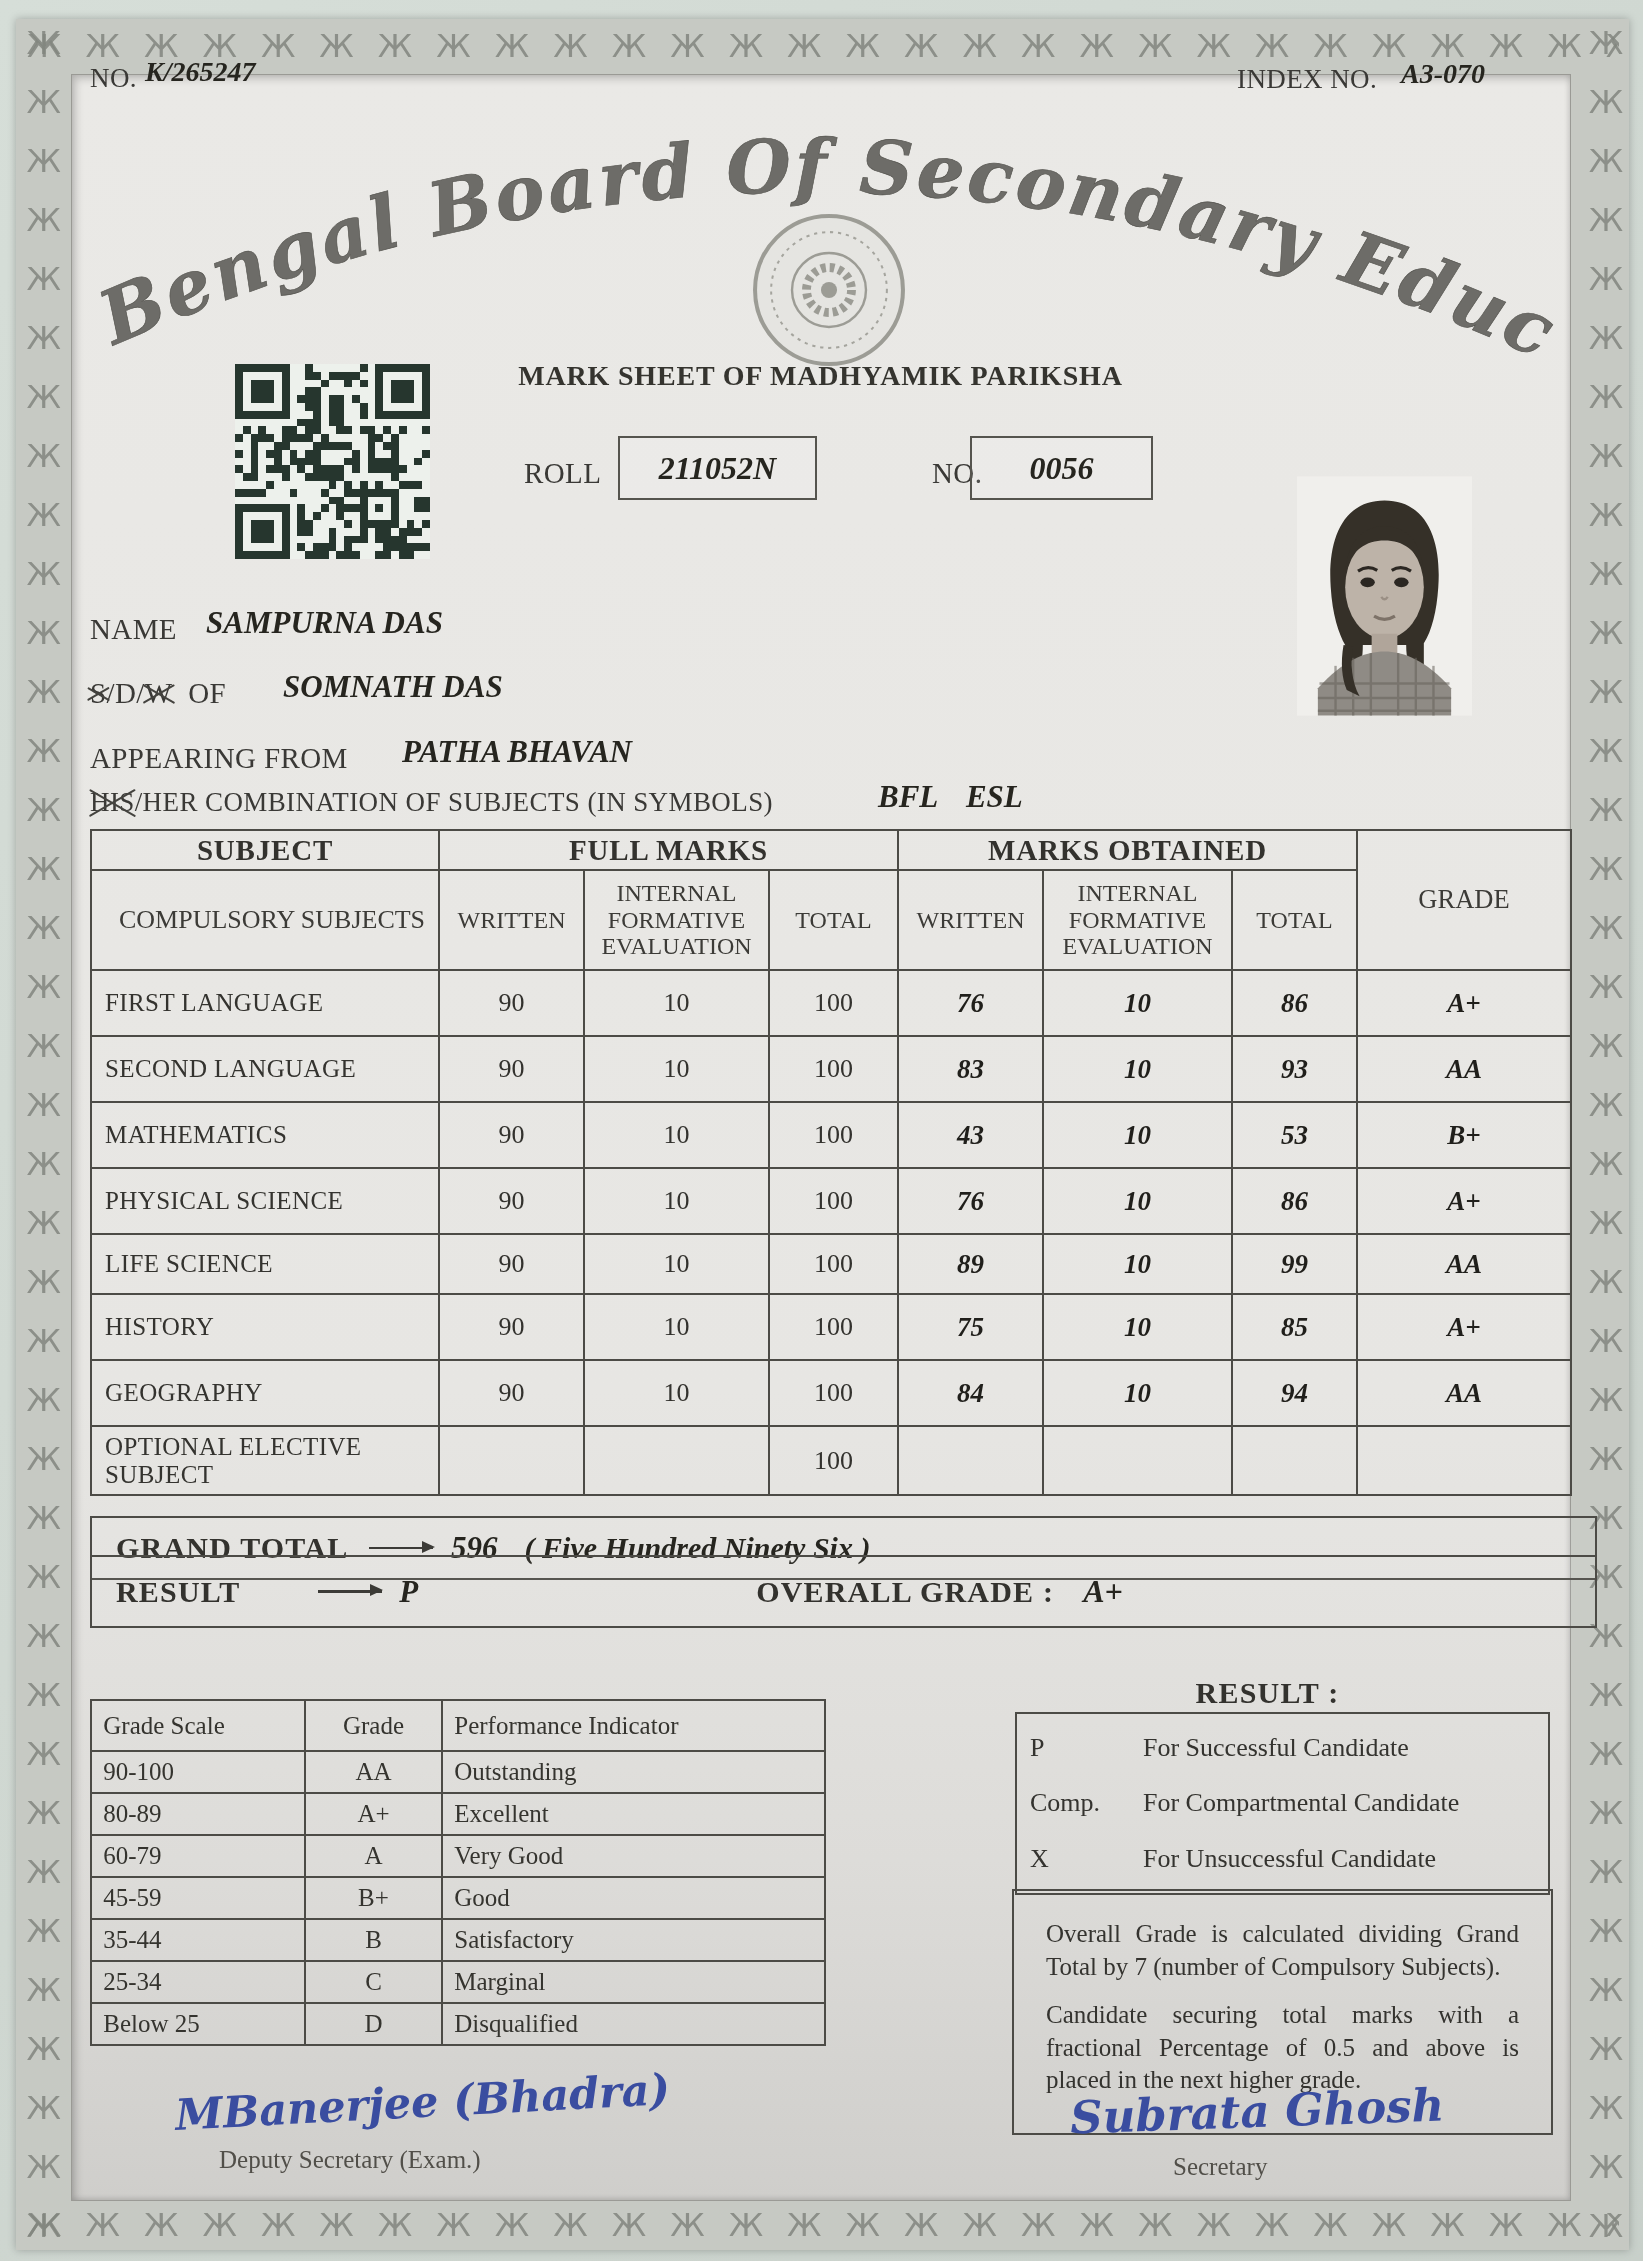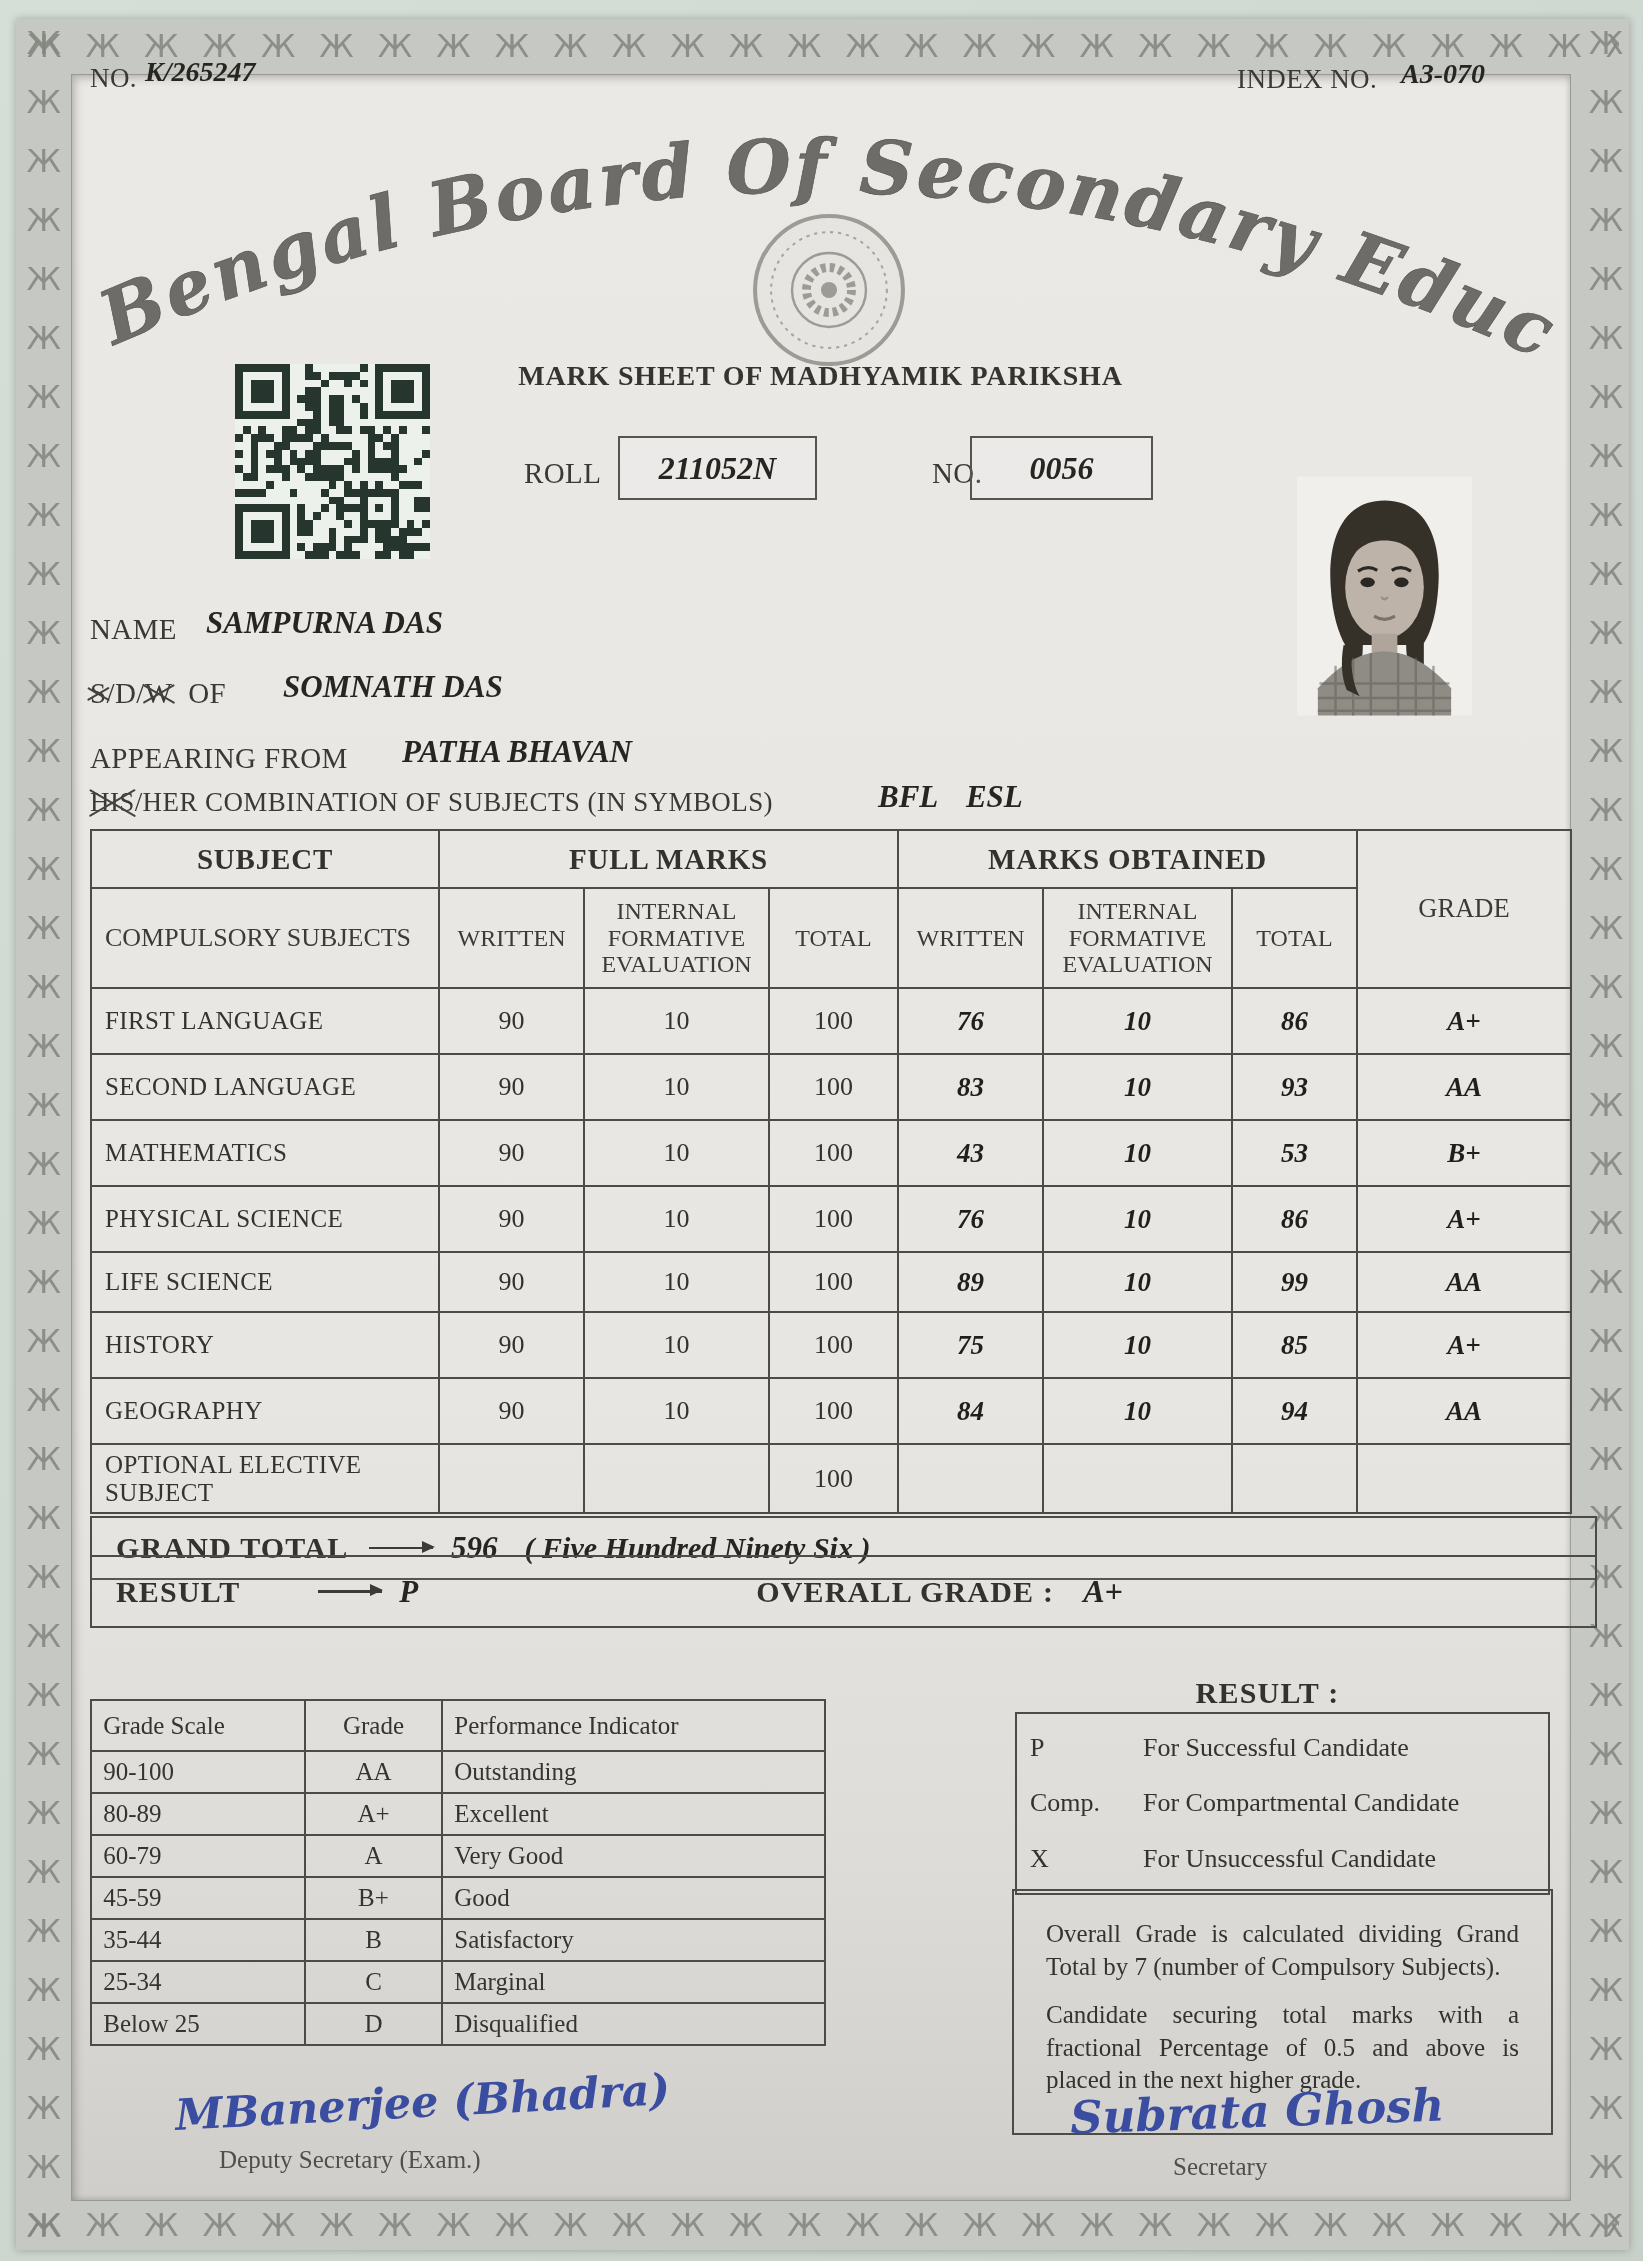--- a/index.html
+++ b/index.html
@@ -412,28 +412,28 @@
       <col style="width:348px">
         <col style="width:145px">
         <col style="width:185px">
         <col style="width:129px">
       <col style="width:145px">
         <col style="width:189px">
         <col style="width:125px">
         <col style="width:214px">
     </colgroup>
     <tbody>
-        <tr style="height:58px;">
+        <tr style="height:40px;">
       <th class="h1">SUBJECT</th>
       <th class="h1" colspan="3">FULL MARKS</th>
       <th class="h1" colspan="3">MARKS OBTAINED</th>
       <th class="h2" rowspan="2" style="font-size:26.5px;">GRADE</th>
     </tr>
     <tr style="height:100px;">
-      <th class="h2" style="text-align:left; padding-left:13px; font-size:26px;">COMPULSORY SUBJECTS</th>
+      <th class="h2" style="text-align:left; padding-left:27px; font-size:26px;">COMPULSORY SUBJECTS</th>
       <th class="h2">WRITTEN</th>
       <th class="h2">INTERNAL FORMATIVE EVALUATION</th>
       <th class="h2">TOTAL</th>
       <th class="h2">WRITTEN</th>
       <th class="h2">INTERNAL FORMATIVE EVALUATION</th>
       <th class="h2">TOTAL</th>
     </tr>
     <tr style="height:66px;">
       <td class="subj">FIRST LANGUAGE</td>
       <td class="num">90</td>

